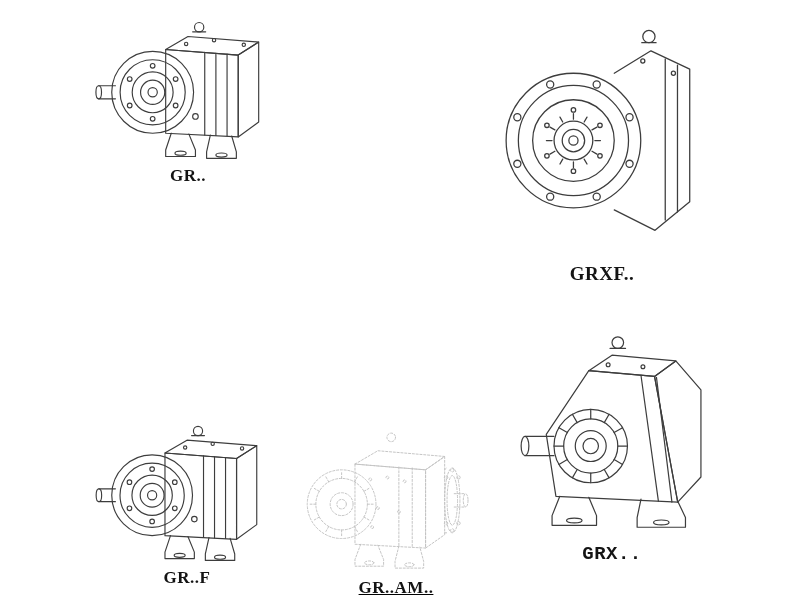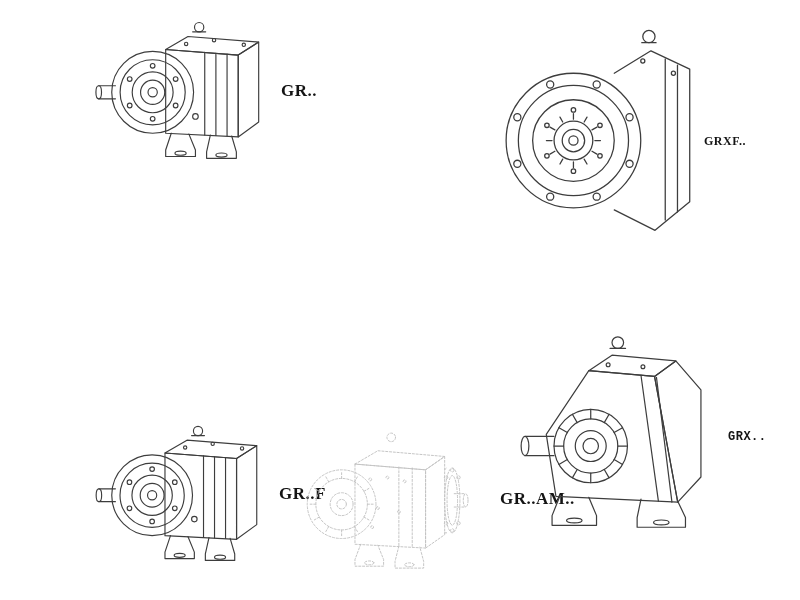--- a/index.html
+++ b/index.html
@@ -1,23 +1,23 @@
 <!DOCTYPE html>
 <html><head>
 <meta charset="utf-8">
 <style>
   * { margin:0; padding:0; box-sizing:border-box; }
   html,body { width:800px; height:600px; background:#ffffff; overflow:hidden; }
   body { position:relative; font-family:"Liberation Serif", serif; }
   .stage { position:absolute; inset:0; background:#fff; }
-  .cell { position:absolute; display:flex; flex-direction:row; align-items:center; }
+  .cell { position:absolute; display:flex; flex-direction:column; align-items:center; }
   .art { stroke:#3d3d3d; stroke-width:1.25; fill:none; }
   .cell.phantom .art { stroke:#c2c2c2; stroke-width:1; stroke-dasharray:2.2 1.8; }
   .caption { font-weight:700; font-size:17px; letter-spacing:0.5px; color:#141414; margin-top:3px; }
-  .caption.lg { font-size:12px; margin-top:8px; }
+  .caption.lg { font-size:19px; margin-top:8px; }
   .defs-holder { position:absolute; width:0; height:0; overflow:hidden; }
 </style>
 </head>
 <body>
 
 <div class="defs-holder" aria-hidden="true">
 <svg width="0" height="0">
   <defs>
 
     <g id="sym-foot" fill="none" stroke-linejoin="round" stroke-linecap="round">
@@ -201,21 +201,21 @@
 
 
 
   <figure class="cell" style="left:95px; top:420px;">
     <svg class="art" width="184" height="145" viewBox="0 0 200 158">
         <use href="#sym-foot"></use>
       </svg>
     <figcaption class="caption">GR..F</figcaption>
   </figure>
 
-  <figure class="cell phantom" style="left:292px; top:420px;">
+  <figure class="cell phantom" style="left:292px; top:420px;text-decoration:underline;">
     <svg class="art" width="208" height="155" viewBox="0 0 218 162">
         <use href="#gb-base-small"></use>
         <use href="#gb-am-flange"></use>
       </svg>
     <figcaption class="caption">GR..AM..</figcaption>
   </figure>
 
   <figure class="cell" style="left:496px; top:330px;font-family:Liberation Mono, monospace;">
     <svg class="art" width="232" height="205" viewBox="0 0 240 212">
         <use href="#sym-large"></use>

